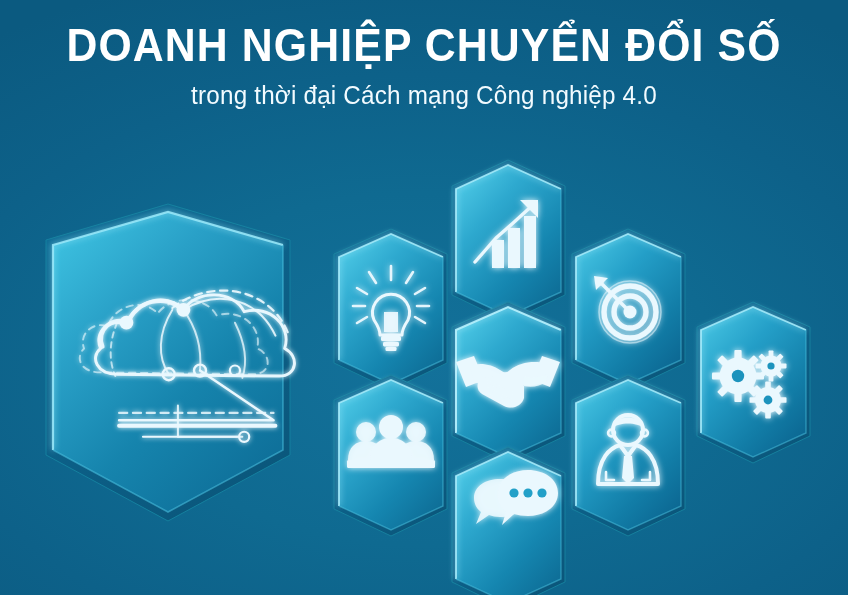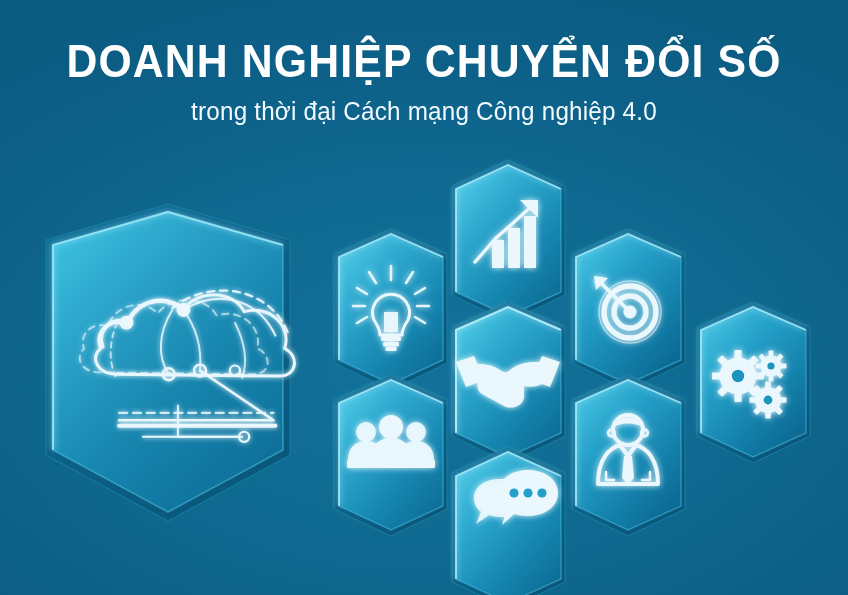--- a/index.html
+++ b/index.html
@@ -10,21 +10,21 @@
     background:#0e6287;
   }
   #stage{
     position:relative;width:848px;height:595px;overflow:hidden;
     background:
       radial-gradient(ellipse 700px 420px at 50% 62%, #13719a 0%, #0f6a91 42%, #0d6189 70%, #0b5a80 100%),
       linear-gradient(180deg,#135f80 0%, #0e6288 30%, #0d6489 100%);
   }
   
   #header{
-    position:absolute;left:0;top:16px;width:848px;text-align:center;
+    position:absolute;left:0;top:0;width:848px;text-align:center;
     z-index:40;pointer-events:none;
   }
   #title{
     margin:0;padding:22px 0 0 0;
     font-size:46px;line-height:1.02;font-weight:bold;
     letter-spacing:1.2px;color:#ffffff;
     transform:scaleX(0.93);transform-origin:50% 50%;
     white-space:nowrap;
   }
   #subtitle{

